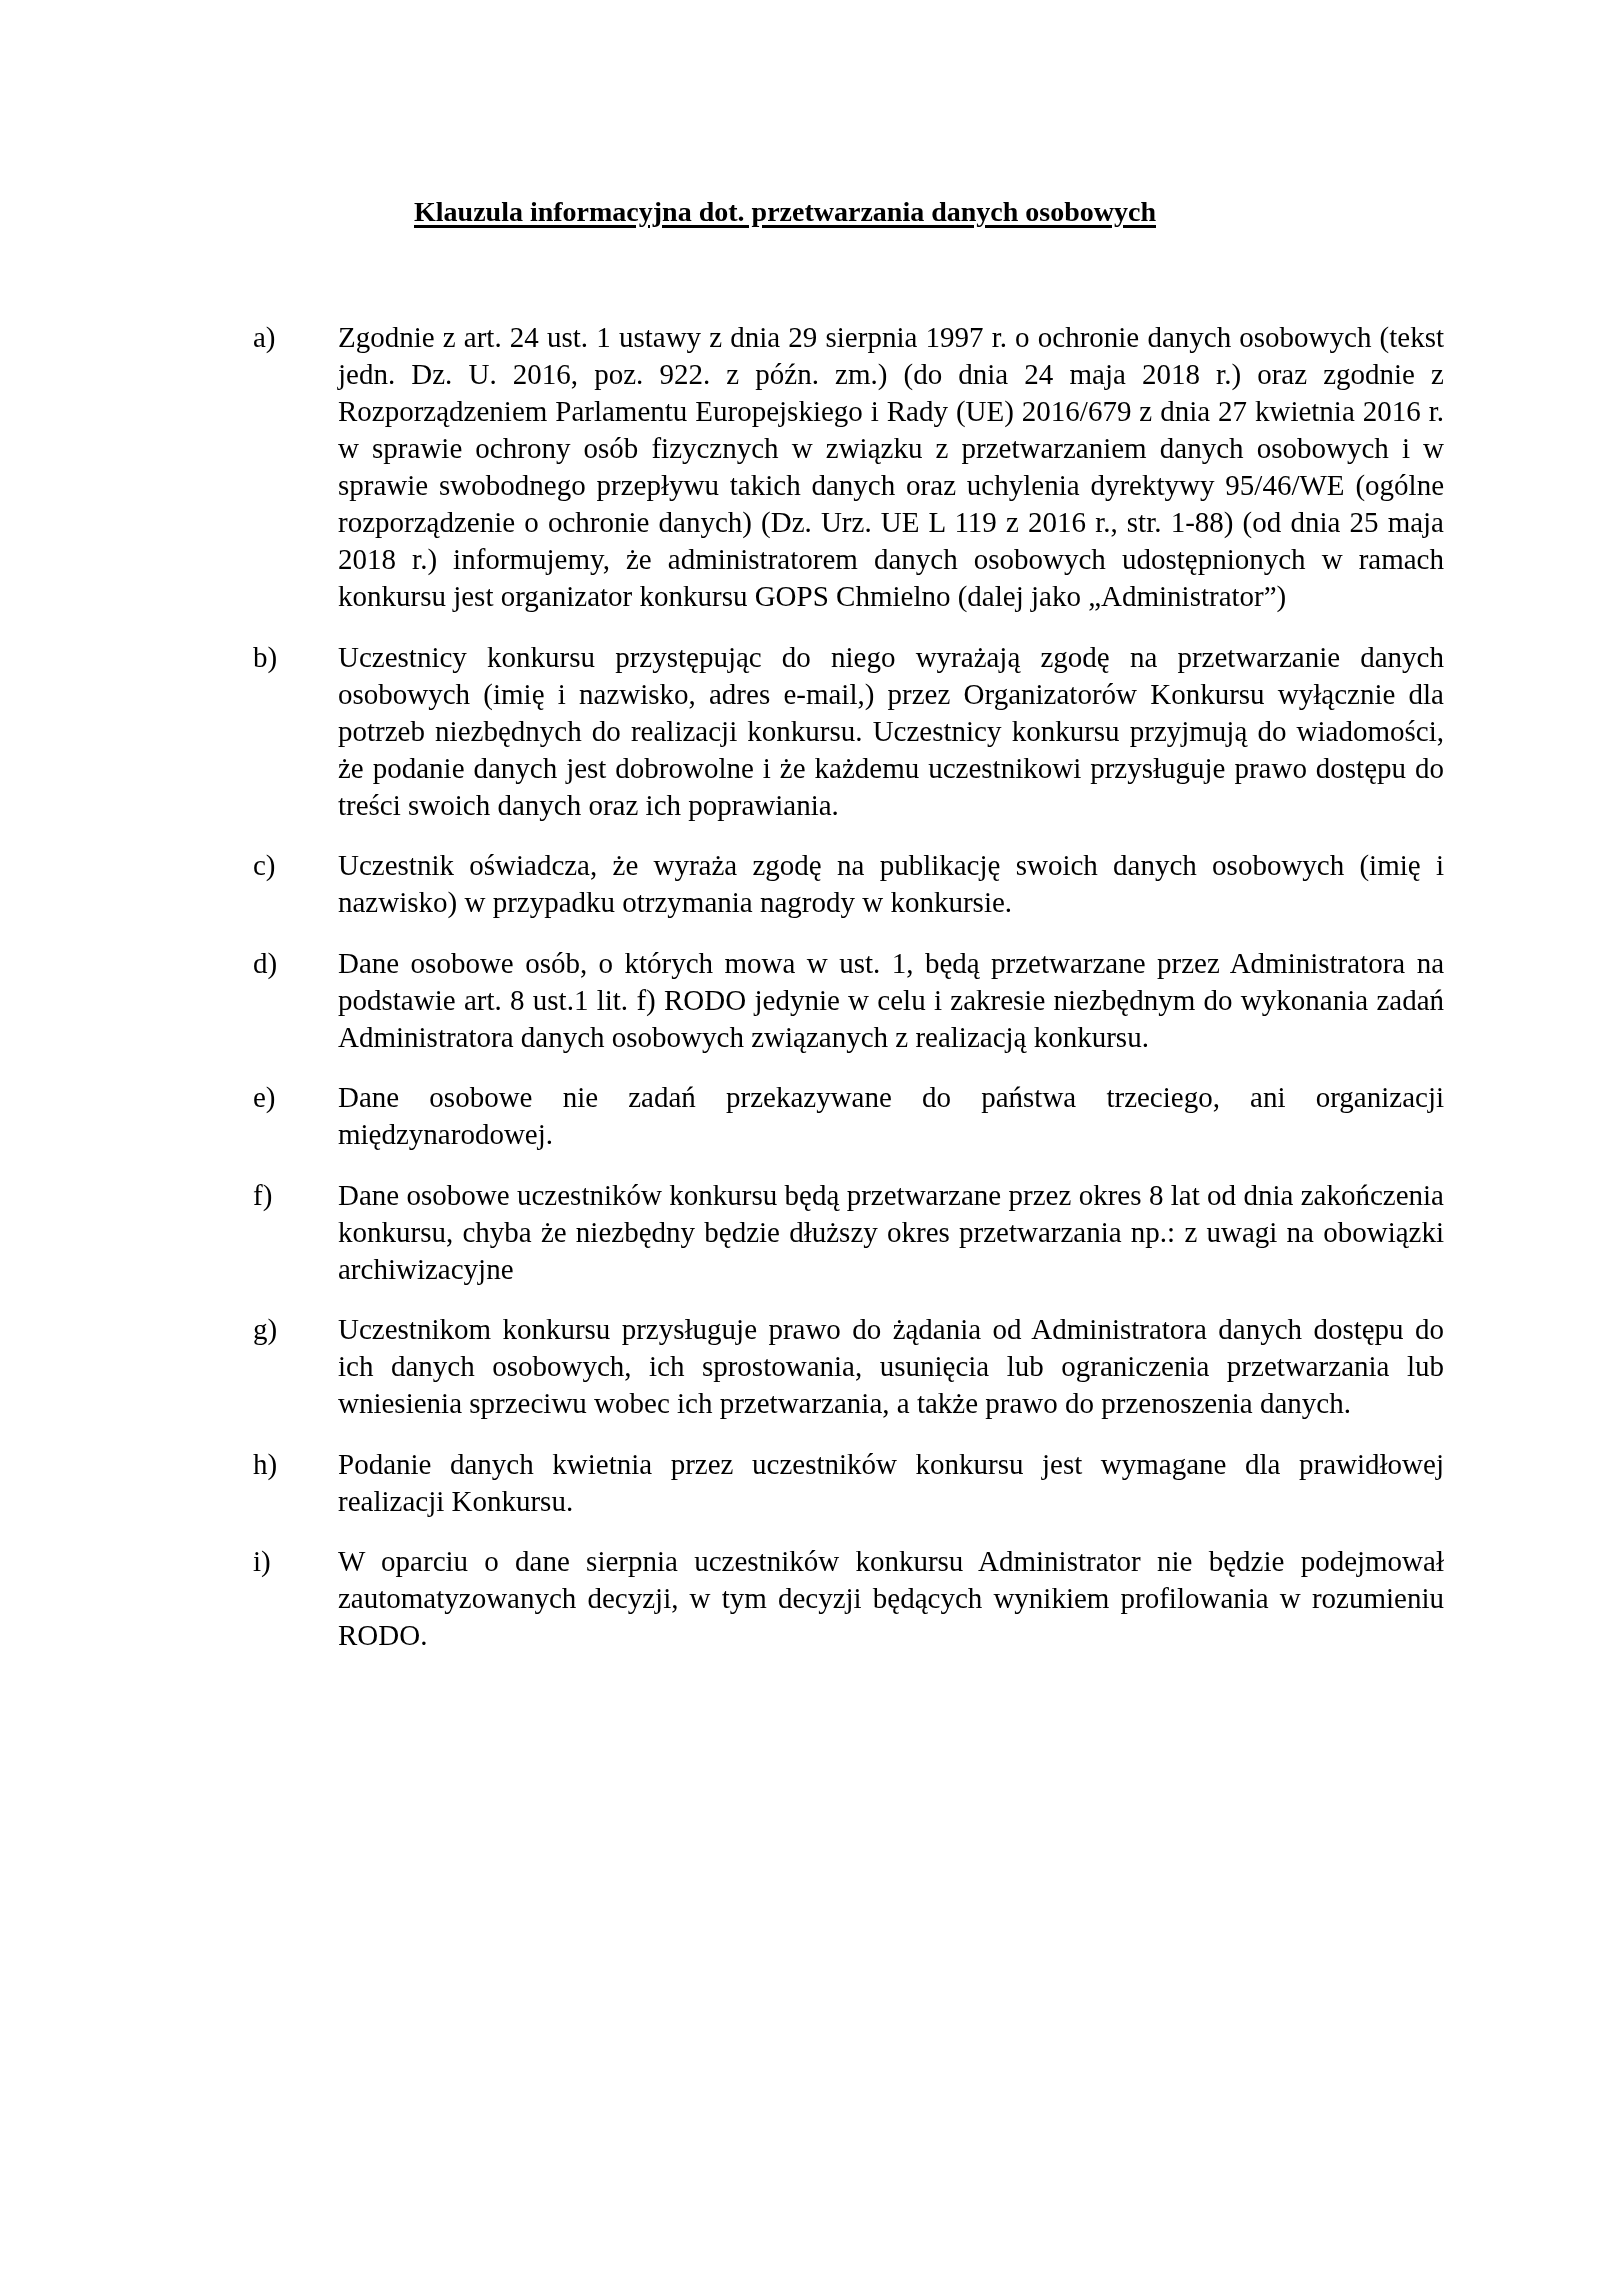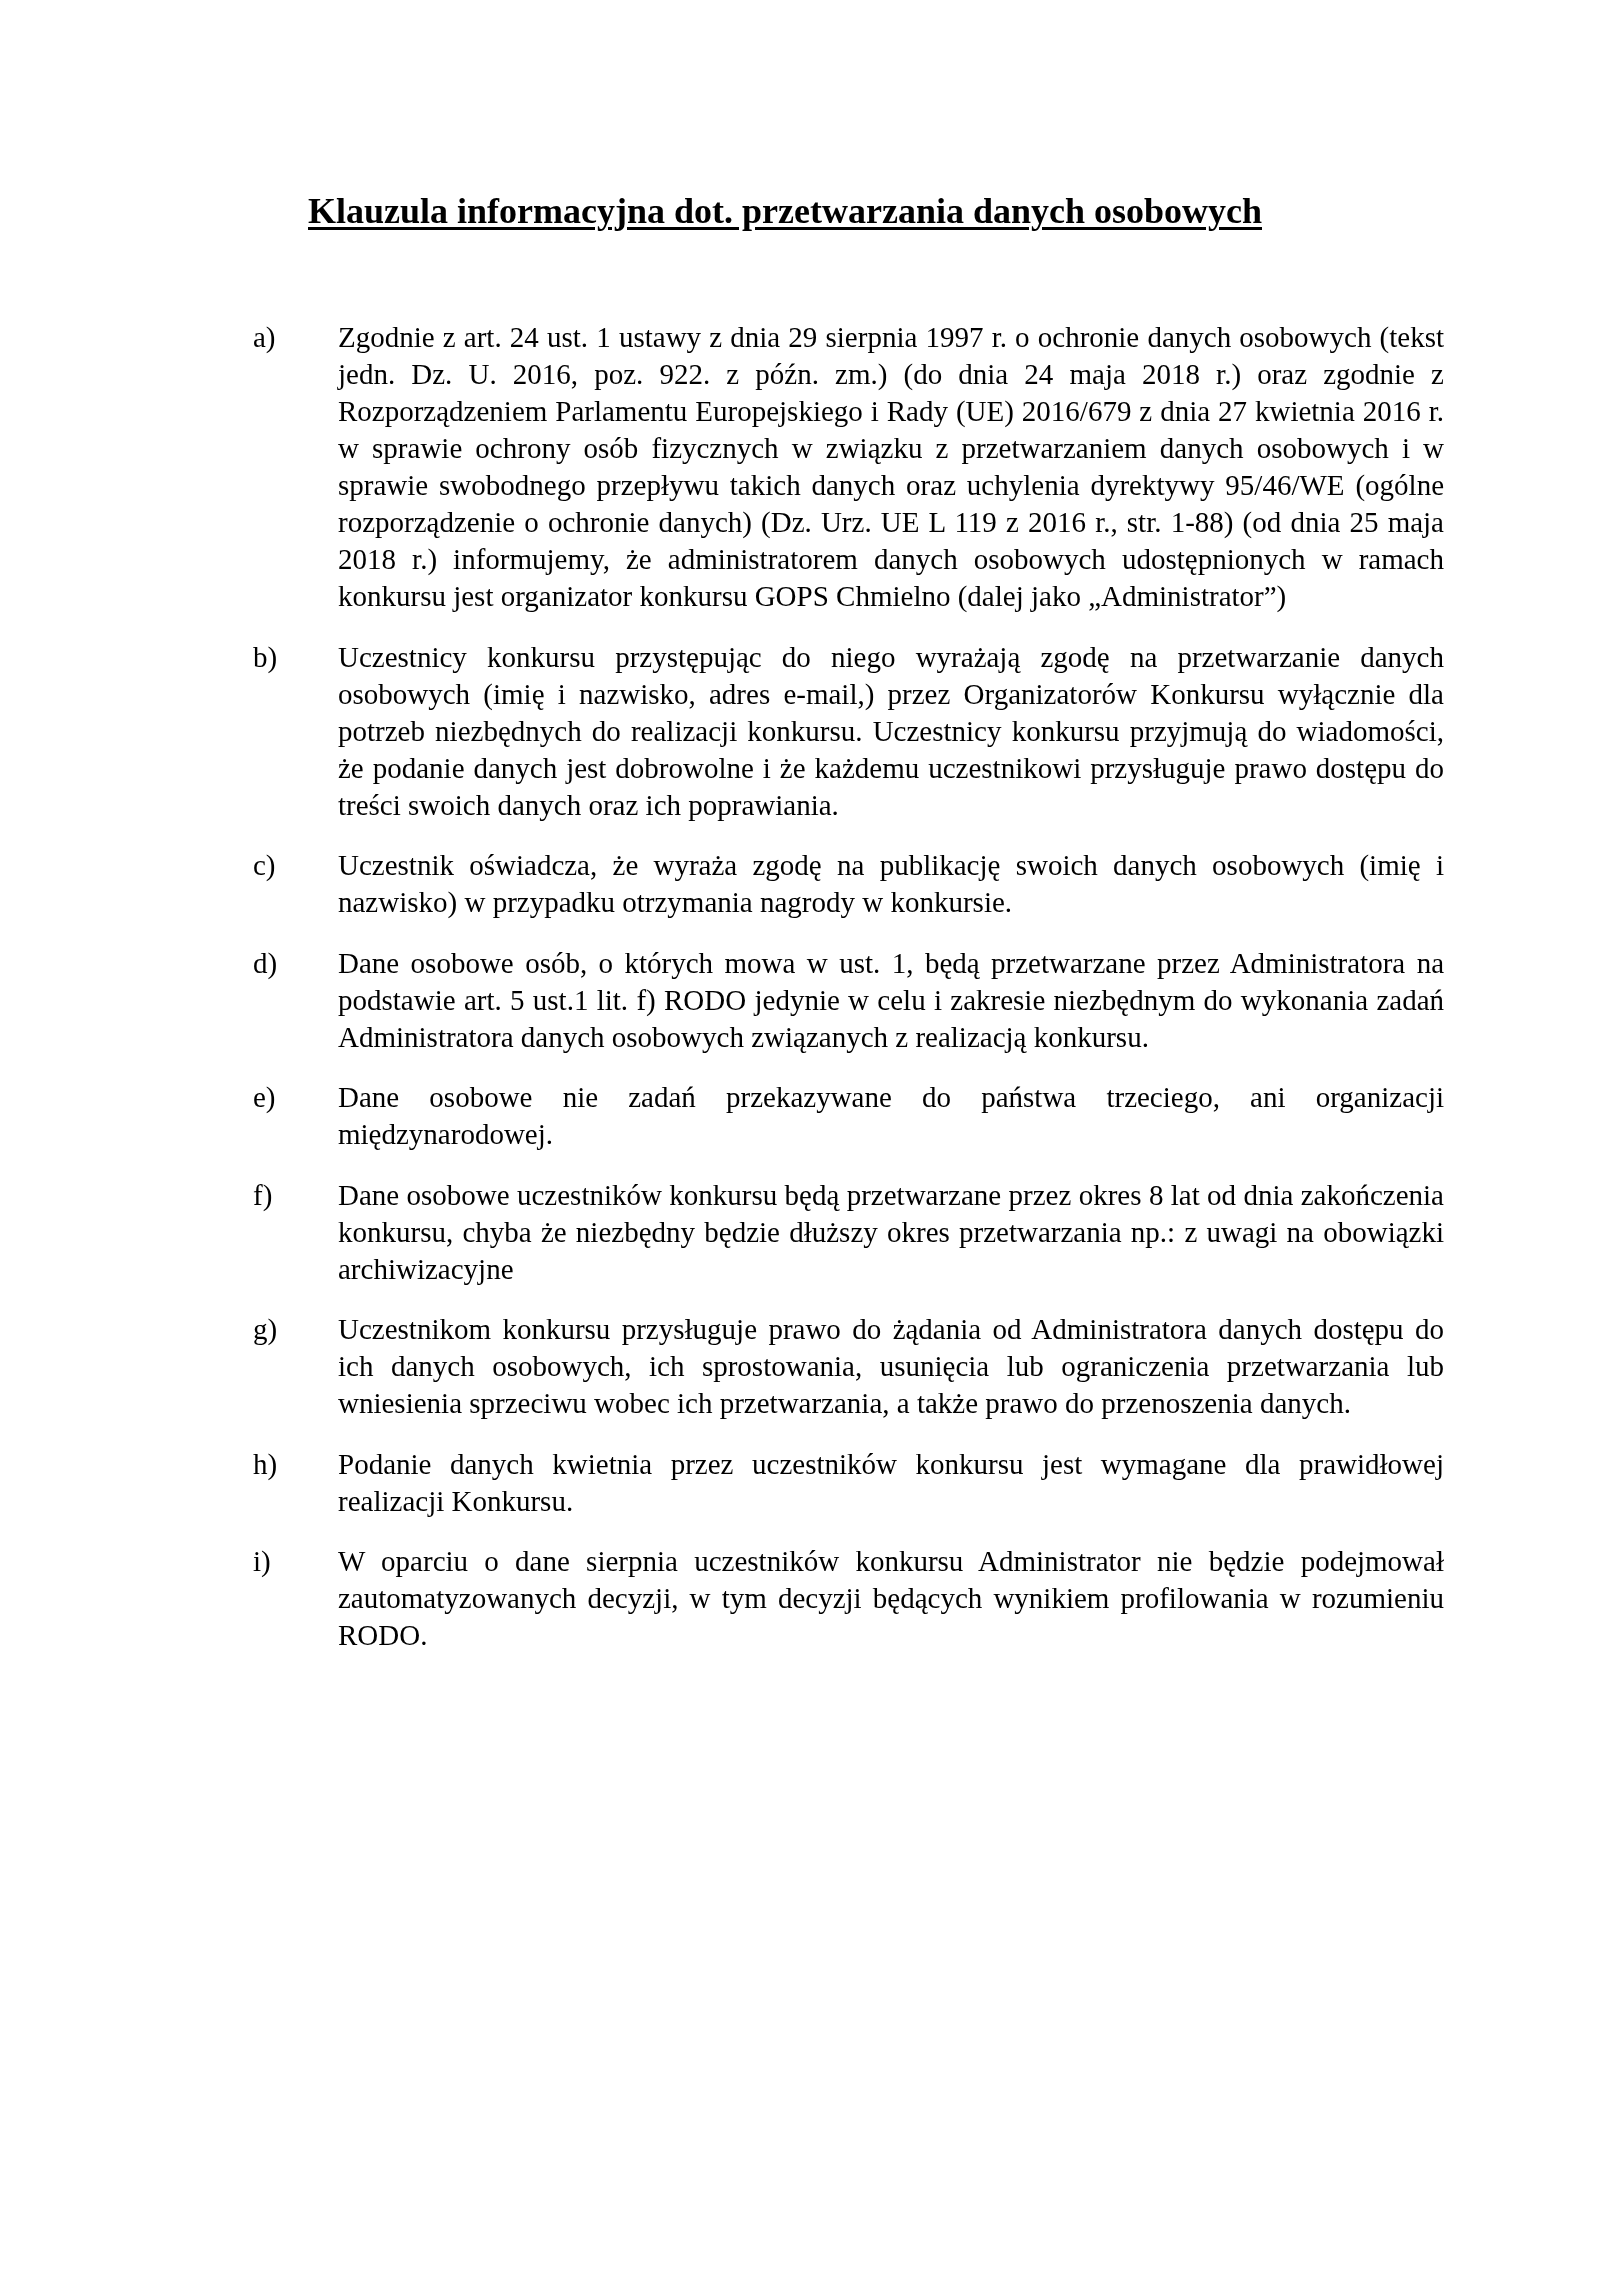--- a/index.html
+++ b/index.html
@@ -23,21 +23,21 @@
       height: 2293px;
       background: #ffffff;
     }
     .title {
       position: absolute;
       top: 192px;
       left: 0;
       width: 1570px;
       text-align: center;
       font-weight: bold;
-      font-size: 36px;
+      font-size: 28px;
       line-height: 39px;
       text-decoration: underline;
       text-decoration-thickness: 2.9px;
       text-underline-offset: 3.9px;
       margin: 0;
     }
     .clause-list {
       position: absolute;
       top: 319px;
       left: 253px;
@@ -77,21 +77,21 @@
     <li class="clause">
       <span class="clause-marker">b)</span>
       <span class="clause-text">Uczestnicy konkursu przystępując do niego wyrażają zgodę na przetwarzanie danych osobowych (imię i nazwisko, adres e-mail,) przez Organizatorów Konkursu wyłącznie dla potrzeb niezbędnych do realizacji konkursu. Uczestnicy konkursu przyjmują do wiadomości, że podanie danych jest dobrowolne i że każdemu uczestnikowi przysługuje prawo dostępu do treści swoich danych oraz ich poprawiania.</span>
     </li>
     <li class="clause">
       <span class="clause-marker">c)</span>
       <span class="clause-text">Uczestnik oświadcza, że wyraża zgodę na publikację swoich danych osobowych (imię i nazwisko) w przypadku otrzymania nagrody w konkursie.</span>
     </li>
     <li class="clause">
       <span class="clause-marker">d)</span>
-      <span class="clause-text">Dane osobowe osób, o których mowa w ust. 1, będą przetwarzane przez Administratora na podstawie art. 5 ust.1 lit. f) RODO jedynie w celu i zakresie niezbędnym do wykonania zadań Administratora danych osobowych związanych z realizacją konkursu.</span>
+      <span class="clause-text">Dane osobowe osób, o których mowa w ust. 1, będą przetwarzane przez Administratora na podstawie art. 8 ust.1 lit. f) RODO jedynie w celu i zakresie niezbędnym do wykonania zadań Administratora danych osobowych związanych z realizacją konkursu.</span>
     </li>
     <li class="clause">
       <span class="clause-marker">e)</span>
       <span class="clause-text">Dane osobowe nie zadań przekazywane do państwa trzeciego, ani organizacji międzynarodowej.</span>
     </li>
     <li class="clause">
       <span class="clause-marker">f)</span>
       <span class="clause-text">Dane osobowe uczestników konkursu będą przetwarzane przez okres 8 lat od dnia zakończenia konkursu, chyba że niezbędny będzie dłuższy okres przetwarzania np.: z uwagi na obowiązki archiwizacyjne</span>
     </li>
     <li class="clause">

